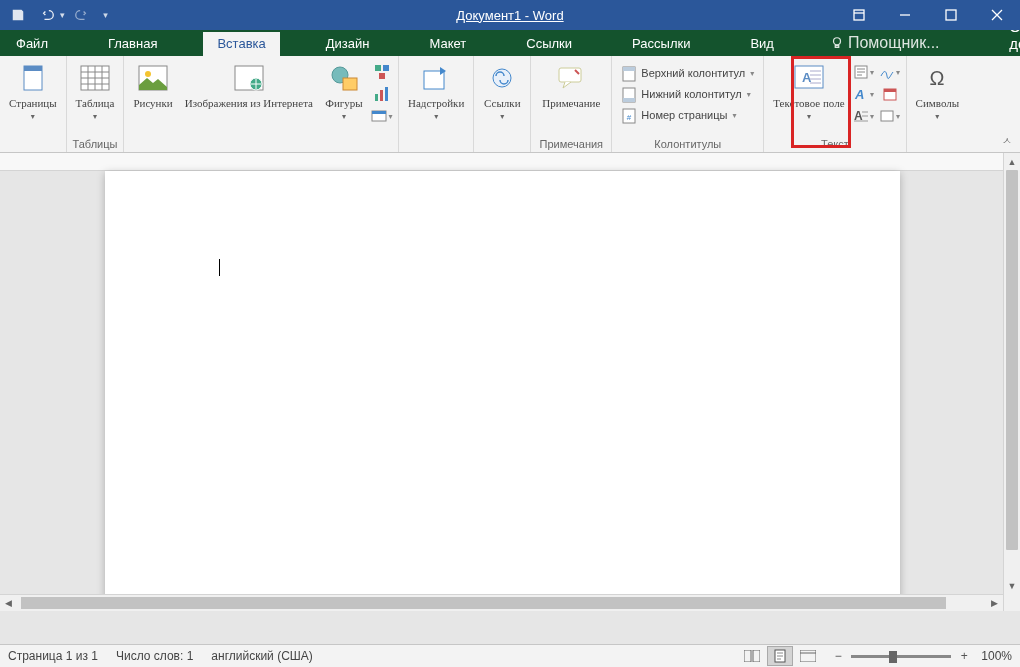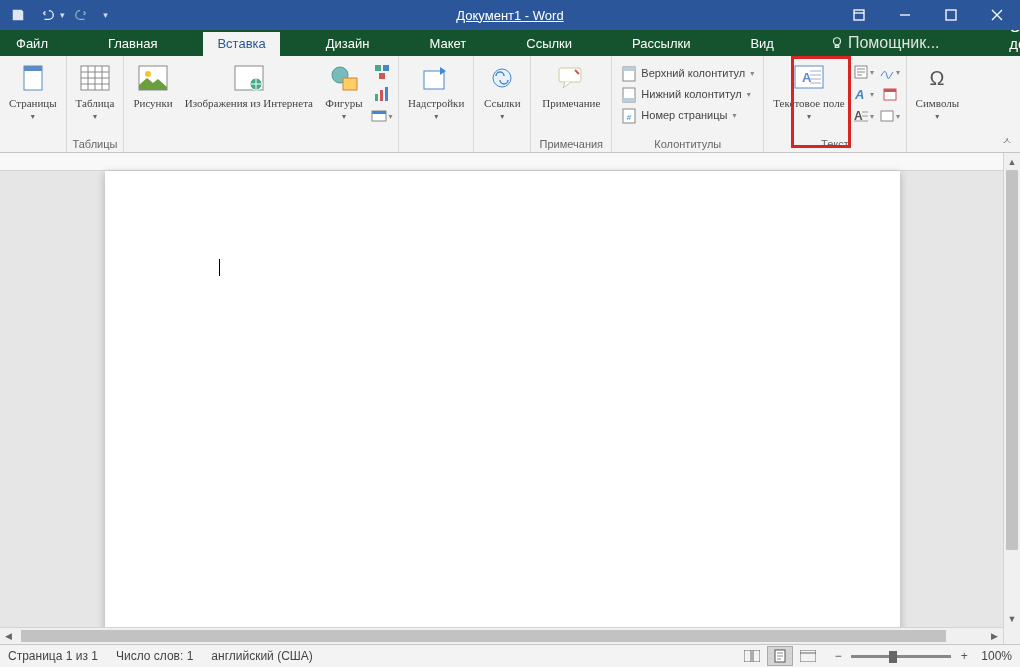--- a/index.html
+++ b/index.html
@@ -49,21 +49,21 @@
 .cursor { position:absolute; left:114px; top:88px; width:1px; height:17px; background:#000; }
 .vscroll { position:absolute; right:0; top:0; width:17px; bottom:0; background:#f0f0f0; border-left:1px solid #d4d4d4; }
 .vscroll .arrow { height:17px; display:flex; align-items:center; justify-content:center; font-size:9px; color:#666; }
 .vscroll .thumb { margin:0 2px; background:#c2c2c2; border-radius:1px; }
 .hscroll { position:absolute; left:0; right:17px; bottom:0; height:17px; background:#f0f0f0; border-top:1px solid #d4d4d4; display:flex; }
 .hscroll .arrow { width:17px; display:flex; align-items:center; justify-content:center; font-size:9px; color:#666; }
 .hscroll .track { flex:1; position:relative; }
 .hscroll .thumb { position:absolute; top:2px; bottom:2px; left:4px; right:40px; background:#c2c2c2; }
 
 
-.statusbar { height:23px; background:#f3f3f3; border-top:1px solid #c6c6c6; display:flex; align-items:center; font-size:12px; color:#444; padding:0 8px; gap:18px; }
+.statusbar { height:23px; background:#f3f3f3; border-top:1px solid #c6c6c6; display:flex; align-items:center; font-size:12px; color:#444; padding:0 8px; gap:18px;margin-top:33px; }
 .statusbar .right { margin-left:auto; display:flex; align-items:center; gap:2px; }
 .viewbtn { width:26px; height:20px; display:flex; align-items:center; justify-content:center; border:1px solid transparent; }
 .viewbtn.active { background:#d4d4d4; border-color:#aaa; }
 .zoomslider { display:flex; align-items:center; gap:6px; margin:0 8px; }
 .zoomslider .track { width:100px; height:3px; background:#888; position:relative; }
 .zoomslider .thumb { position:absolute; top:-4px; left:38px; width:8px; height:12px; background:#666; }
 .zoomslider .pm { width:14px; text-align:center; color:#555; cursor:pointer; }
 </style>
 </head>
 <body>

